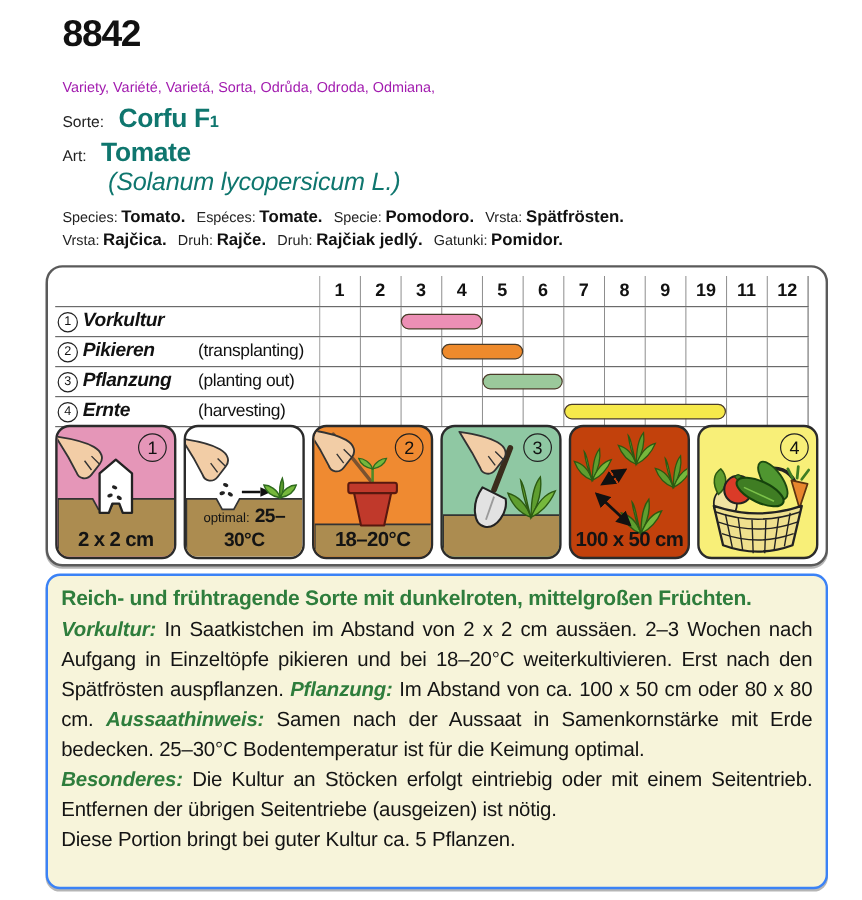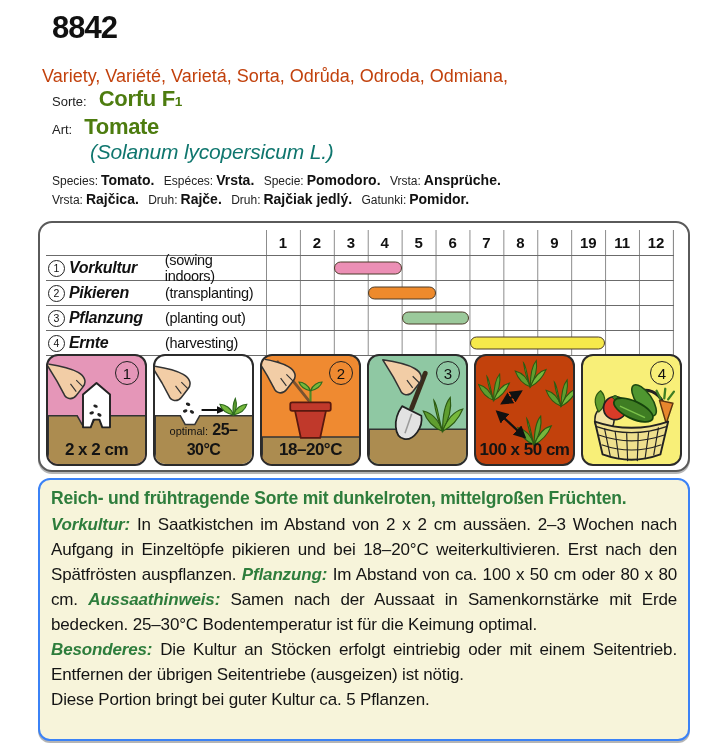--- a/index.html
+++ b/index.html
@@ -2,26 +2,26 @@
 <html><head>
 <meta charset="utf-8">
 <style>
   html,body{margin:0;padding:0;background:#fff;}
   body{width:718px;height:750px;position:relative;overflow:hidden;
        font-family:"Liberation Sans","DejaVu Sans",sans-serif;color:#141414;}
   .abs{position:absolute;}
 
   
   #code{left:52px;top:10px;font-size:31px;font-weight:bold;letter-spacing:-1px;color:#111;}
-  #variety-line{left:42px;top:66px;font-size:18px;color:#c2410c;}
+  #variety-line{left:52px;top:66px;font-size:12px;color:#a21caf;}
   .name-row{left:52px;display:flex;align-items:baseline;gap:12px;}
   #sorte-row{top:86px;}
   #art-row{top:114px;}
   .small-label{font-size:13px;color:#222;}
-  .big-green{font-size:22px;font-weight:bold;color:#4d7c0f;letter-spacing:-0.3px;}
+  .big-green{font-size:22px;font-weight:bold;color:#0f766e;letter-spacing:-0.3px;}
   .sub{font-size:0.62em;}
   #latin{left:90px;top:140px;font-size:21px;font-style:italic;color:#0f766e;letter-spacing:-0.2px;}
   .species-line{left:52px;font-size:12px;color:#222;white-space:nowrap;}
   #species1{top:172px;}
   #species2{top:191px;}
   .sp-label{font-size:12px;margin-right:3px;}
   .sp-value{font-size:14px;font-weight:bold;margin-right:6px;color:#111;}
 
   
   #calbox{left:38px;top:221px;width:652px;height:251px;background:#fff;
@@ -80,23 +80,23 @@
 
 <div class="abs name-row" id="art-row">
   <span class="small-label">Art:</span>
   <span class="big-green">Tomate</span>
 </div>
 
 <div class="abs" id="latin">(Solanum lycopersicum L.)</div>
 
 <div class="abs species-line" id="species1">
   <span class="sp-label">Species:</span><span class="sp-value">Tomato.</span>
-  <span class="sp-label">Espéces:</span><span class="sp-value">Vrsta.</span>
+  <span class="sp-label">Espéces:</span><span class="sp-value">Tomate.</span>
   <span class="sp-label">Specie:</span><span class="sp-value">Pomodoro.</span>
-  <span class="sp-label">Vrsta:</span><span class="sp-value">Ansprüche.</span>
+  <span class="sp-label">Vrsta:</span><span class="sp-value">Spätfrösten.</span>
 </div>
 <div class="abs species-line" id="species2">
   <span class="sp-label">Vrsta:</span><span class="sp-value">Rajčica.</span>
   <span class="sp-label">Druh:</span><span class="sp-value">Rajče.</span>
   <span class="sp-label">Druh:</span><span class="sp-value">Rajčiak jedlý.</span>
   <span class="sp-label">Gatunki:</span><span class="sp-value">Pomidor.</span>
 </div>
 
 <div class="abs" id="calbox">
   <div id="cal">
@@ -115,21 +115,20 @@
           <span>19</span>
           <span>11</span>
           <span>12</span>
       </div>
     </div>
 
     <div class="cal-row">
       <div class="rlabel">
         <span class="cnum">1</span>
         <span class="lname">Vorkultur</span>
-        <span class="leng">(sowing indoors)</span>
       </div>
       <div class="track">
           <div class="bar" style="left: 16.6667%; width: 16.6667%; background: rgb(236, 143, 181);"></div>
         </div>
     </div>
 
     <div class="cal-row">
       <div class="rlabel">
         <span class="cnum">2</span>
         <span class="lname">Pikieren</span>

